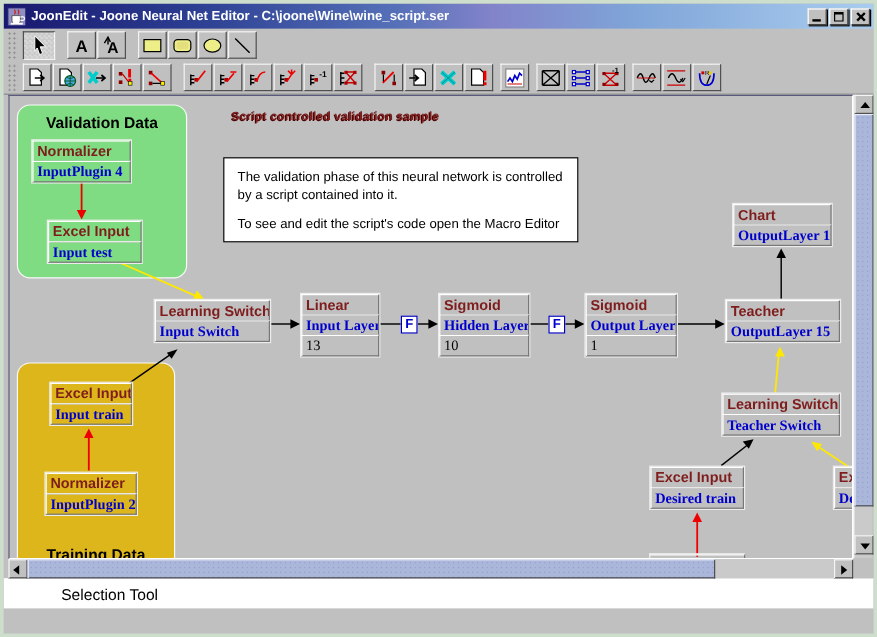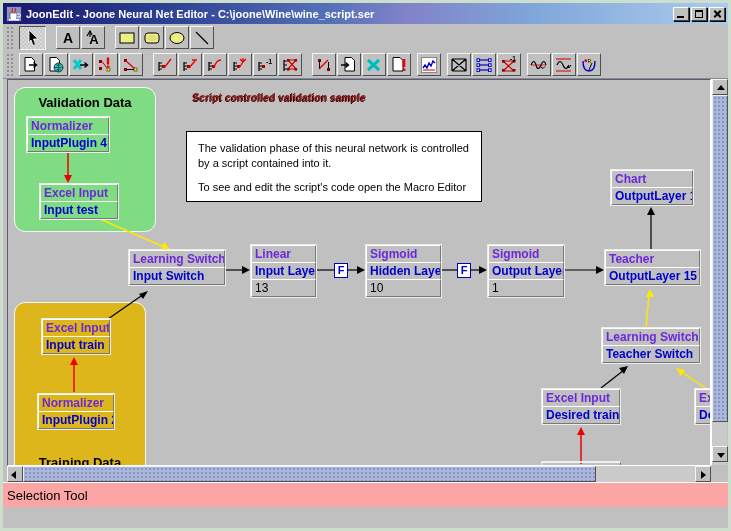--- a/index.html
+++ b/index.html
@@ -56,32 +56,32 @@
   .vthumb { position:absolute; left:0; top:16px; width:16px; height:327px; }
   .vbtn-bottom { position:absolute; left:0; bottom:3px; }
 
   .hscroll-row { height:16px; display:flex; margin-left:4px; }
   .hscroll { position:relative; width:705px; height:16px; background:#cacaca; }
   .hthumb { position:absolute; left:16px; top:0; width:573px; height:16px; }
   .hbtn-right { position:absolute; right:0; top:0; }
   .corner { width:16px; height:16px; background:#c0c0c0; margin-left:1px; }
 
   
-  .statusbar { height:25px; background:#fca5a5; border-top:1px solid #fff; display:flex; align-items:center; }
+  .statusbar { height:25px; background:#ffffff; border-top:1px solid #fff; display:flex; align-items:center;padding-left:44px; }
   .statusbar span { font-size:13px; color:#000; padding-left:4px; }
 
   
   .group-box { position:absolute; border:1px solid #f8f8f8; border-radius:11px; z-index:1; }
   .group-label { font-weight:bold; font-size:13px; color:#000; text-align:center; position:absolute; left:0; right:0; }
   .overlay { position:absolute; left:0; top:0; z-index:5; pointer-events:none; }
   .node { position:absolute; z-index:10; border:1px solid #ececec; }
   .row { height:18px; line-height:16px; font-size:12px; font-weight:bold; padding-left:3px; white-space:nowrap;
     border:1px solid; border-color:#ffffff #787878 #787878 #ffffff; overflow:hidden; }
-  .row + .row { margin-top:-1px; }
-  .hdr { color:#6d28d9; }
+  .row + .row { margin-top:-1px;font-family:Liberation Serif, serif; }
+  .hdr { color:#7f1d1d; }
   .nm  { color:#0000cc; }
   .num { color:#000; font-weight:normal; }
   .fbox { position:absolute; z-index:10; width:14px; height:15px; background:#fff; border:1px solid #0000bb;
     color:#0000cc; font-size:11px; font-weight:bold; text-align:center; line-height:13px; }
   .diag-title { position:absolute; z-index:3; font-size:10px; font-weight:bold; color:#7f1d1d;
     text-shadow:-1px 1px 0 #4a0000; white-space:nowrap; letter-spacing:0.2px; }
   .infobox { position:absolute; z-index:3; background:#fff; border:1px solid #000; width:296px; height:71px;
     padding:9px 0 0 11px; }
   .infobox div { font-size:11px; color:#000; line-height:15px; white-space:nowrap; }
   .infobox .p2 { margin-top:9px; }

